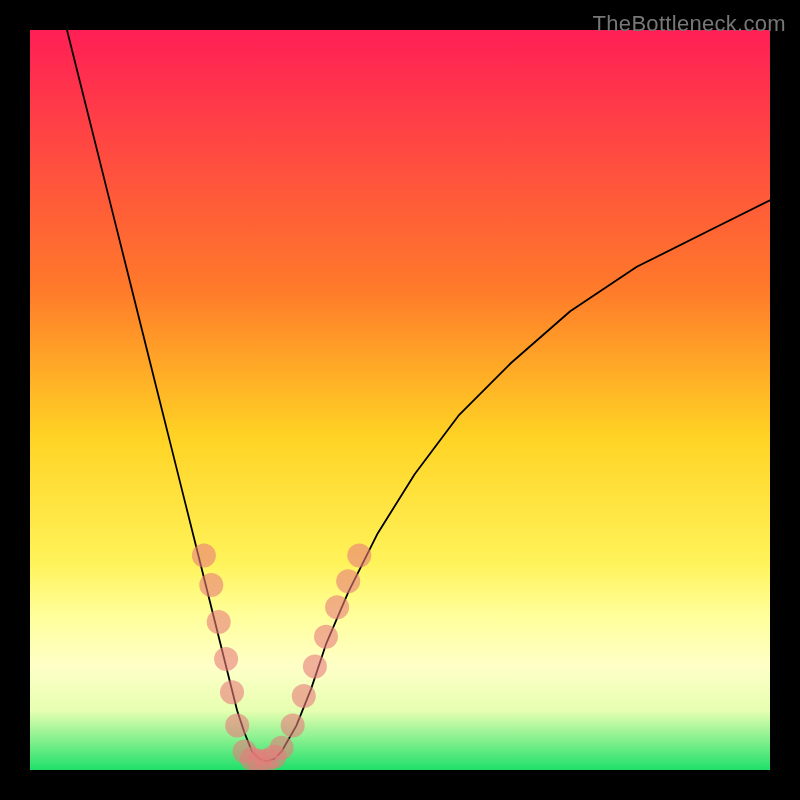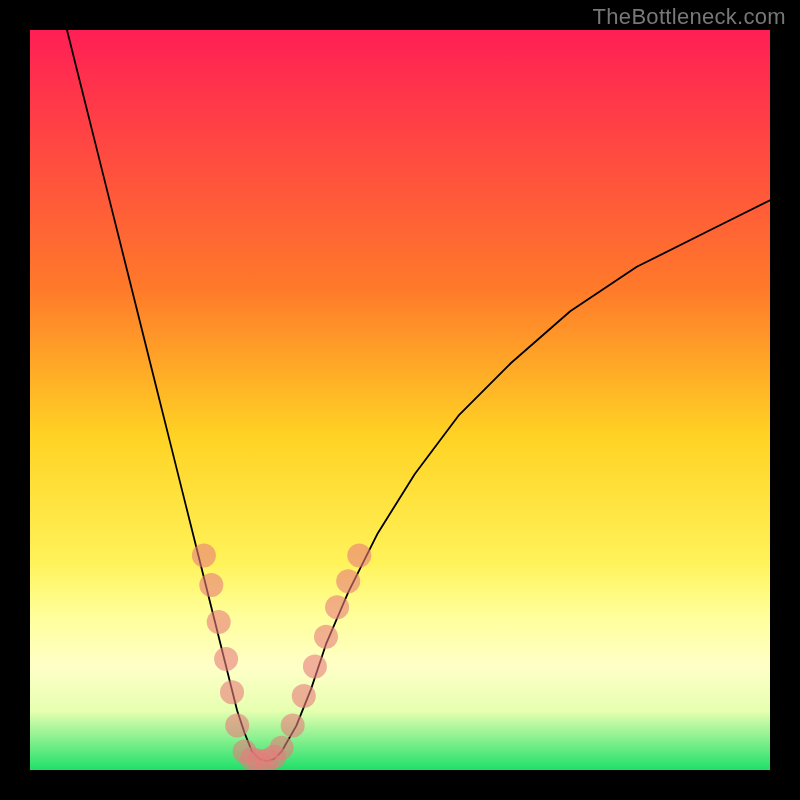--- a/index.html
+++ b/index.html
@@ -12,21 +12,21 @@
     font-family: Arial, Helvetica, sans-serif;
   }
   .frame {
     position: relative;
     width: 800px;
     height: 800px;
     background: #000;
   }
   .watermark {
     position: absolute;
-    top: 4px;
+    top: 11px;
     right: 14px;
     color: #777;
     font-size: 22px;
     font-weight: 500;
     letter-spacing: 0.3px;
     z-index: 10;
   }
   .plot {
     position: absolute;
     left: 30px;

